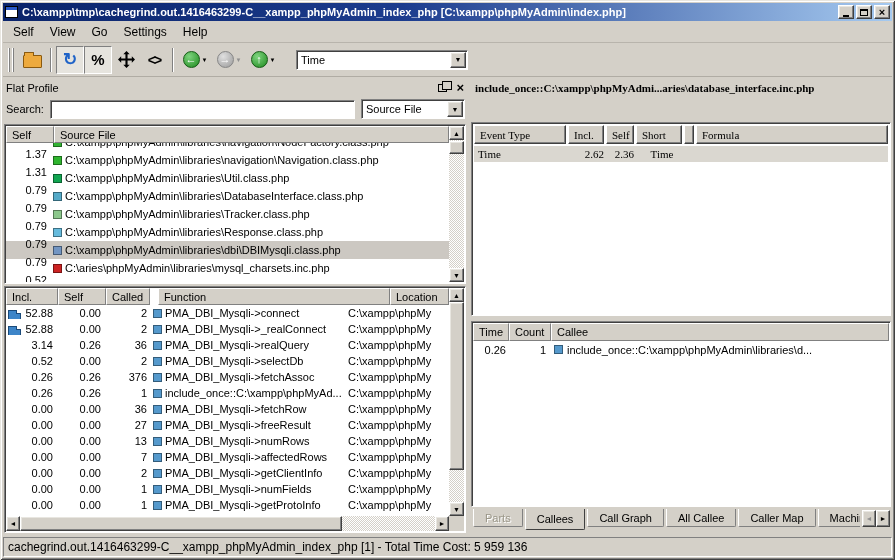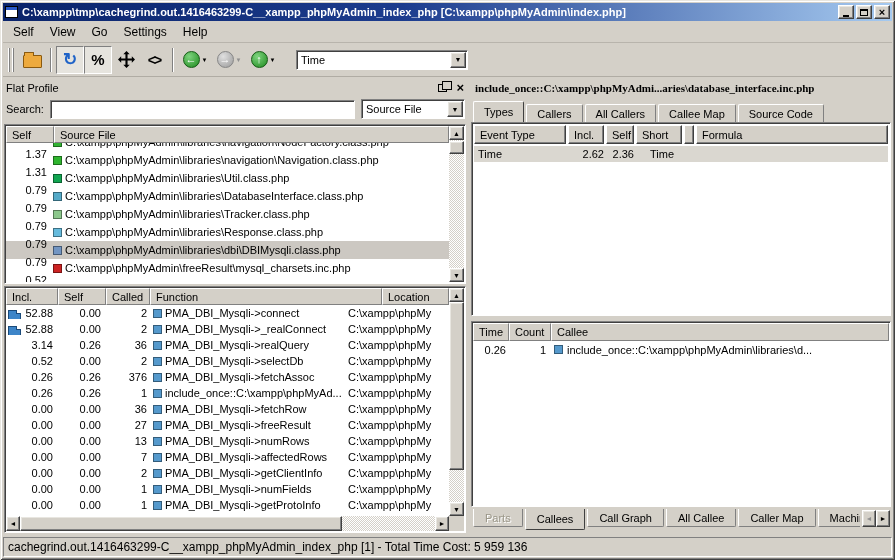--- a/index.html
+++ b/index.html
@@ -95,21 +95,21 @@
   .vscroll { position:absolute; right:1px; top:1px; bottom:1px; width:15px; display:flex; flex-direction:column; }
   .sbtn { height:14px; width:100%; display:flex; align-items:center; justify-content:center; font-size:7px; line-height:7px; flex:none; }
   .strack { flex:1; position:relative; }
   .sthumb { position:absolute; left:0; right:0; background:#d4d0c8; border:1px solid; border-color:#fff #404040 #404040 #fff;
     box-shadow: inset -1px -1px 0 #808080, inset 1px 1px 0 #e8e6e0; }
   .src-thumb { top:1px; height:13px; }
   .fn-thumb { top:0; height:168px; }
 
   .fn-panel { position:absolute; left:1px; right:1px; top:208px; bottom:2px; overflow:hidden; }
   .fn-head { position:absolute; left:1px; top:1px; right:16px; height:17px; display:flex; }
-  .hc-incl{width:52px;} .hc-fself{width:48px;} .hc-called{width:44px;} .hc-fn{width:232px;} .hc-loc{flex:1;}
+  .hc-incl{width:52px;} .hc-fself{width:48px;} .hc-called{width:44px;} .hc-fn{width:232px;margin-left:8px;} .hc-loc{flex:1;}
   .fn-view { position:absolute; left:1px; top:18px; right:16px; bottom:16px; overflow:hidden; background:#fff; }
   .frow { height:16px; display:flex; align-items:center; white-space:nowrap; }
   .fc { display:flex; align-items:center; overflow:hidden; flex:none; }
   .fc-incl { width:52px; justify-content:flex-end; padding-right:5px; position:relative; }
   .bar-ico { position:absolute; left:2px; top:3px; width:13px; height:10px; background:var(--baricon,#3d85c8);
     border:1px solid #1a4a7a; visibility:hidden; }
   .bar-ico::after { content:''; position:absolute; right:-1px; top:-1px; width:4px; height:3px; background:#fff; border-left:1px solid #1a4a7a; border-bottom:1px solid #1a4a7a; }
   .bar-ico.show { visibility:visible; }
   .fc-self { width:48px; justify-content:flex-end; padding-right:5px; }
   .fc-called { width:44px; justify-content:flex-end; padding-right:3px; }
@@ -124,21 +124,21 @@
   .corner { position:absolute; right:1px; bottom:1px; width:15px; height:15px; background:#d4d0c8; }
 
   
   .rpanel { position:absolute; left:467px; right:0; top:0; height:100%; }
   .detail-header { position:absolute; left:5px; top:4px; right:2px; height:15px; font-weight:bold; white-space:nowrap; overflow:hidden;font-family:Liberation Serif, serif; }
   .ttabs { position:absolute; left:3px; top:23px; right:2px; height:21px; display:flex; align-items:flex-end; }
   .ttab { height:18px; background:#d4d0c8; border:1px solid; border-color:#fff #808080 #808080 #fff; border-bottom:none;
     border-radius:2px 2px 0 0; padding:0 10px; display:flex; align-items:center; margin-right:2px; white-space:nowrap; }
   .ttab.active { height:21px; border-color:#fff #404040 #404040 #fff; }
 
-  .event-panel { position:absolute; left:1px; right:1px; top:44px; height:194px; overflow:hidden; }
+  .event-panel { position:absolute; left:1px; right:1px; top:44px; height:194px; overflow:hidden;font-family:Liberation Serif, serif; }
   .ev-head { position:absolute; left:2px; top:2px; right:2px; height:19px; display:flex; gap:2px; }
   .ev-head .hcell { border-color:#fff #404040 #404040 #fff; box-shadow: inset -1px -1px 0 #808080; }
   .hc-etype{width:92px;} .hc-eincl{width:36px;} .hc-eself{width:28px;} .hc-eshort{width:46px;} .hc-egap{width:10px; padding:0;} .hc-eform{flex:1;}
   .ev-row { position:absolute; left:2px; top:23px; right:2px; height:16px; background:#dad7d0; display:flex; align-items:center; }
   .ec { flex:none; overflow:hidden; white-space:nowrap; }
   .ec-type{width:92px; padding-left:4px;} .ec-incl{width:38px; text-align:right;} .ec-self{width:30px; text-align:right;}
   .ec-short{width:56px; text-align:center;} .ec-form{flex:1; padding-left:10px;}
 
   .callee-panel { position:absolute; left:1px; right:1px; top:243px; height:186px; overflow:hidden; }
   .cl-head { position:absolute; left:1px; top:1px; right:1px; height:18px; display:flex; }
@@ -291,21 +291,21 @@
     <span class="sfile">C:\xampp\phpMyAdmin\libraries\Response.class.php</span>
   </div>
               <div class="srow selected">
     <span class="sval">0.79</span>
     <span class="sq" style="background-color: rgb(114, 149, 194);"></span>
     <span class="sfile">C:\xampp\phpMyAdmin\libraries\dbi\DBIMysqli.class.php</span>
   </div>
               <div class="srow">
     <span class="sval">0.52</span>
     <span class="sq" style="background-color: rgb(204, 34, 34);"></span>
-    <span class="sfile">C:\xampp\phpMyAdmin\freeResult\mysql_charsets.inc.php</span>
+    <span class="sfile">C:\aries\phpMyAdmin\libraries\mysql_charsets.inc.php</span>
   </div>
               <div class="srow">
     <span class="sval">0.52</span>
     <span class="sq" style="background-color: rgb(196, 180, 100);"></span>
     <span class="sfile">C:\xampp\phpMyAdmin\libraries\user_preferences.lib.php</span>
   </div>
             </div>
         </div>
         <div class="vscroll checker">
           <div class="sbtn btn3d">
@@ -511,37 +511,20 @@
           <div class="hbtn btn3d">
               <span class="arr">►</span>
             </div>
         </div>
         <div class="corner"></div>
       </div>
     </div>
 
     <div class="rpanel">
       <div class="detail-header">include_once::C:\xampp\phpMyAdmi...aries\database_interface.inc.php</div>
-      <div class="ttabs">
-          <div class="ttab active">
-    <span>Types</span>
-  </div>
-          <div class="ttab">
-    <span>Callers</span>
-  </div>
-          <div class="ttab">
-    <span>All Callers</span>
-  </div>
-          <div class="ttab">
-    <span>Callee Map</span>
-  </div>
-          <div class="ttab">
-    <span>Source Code</span>
-  </div>
-        </div>
 
       <div class="event-panel sunk2">
         <div class="ev-head">
           <div class="hcell hc-etype">Event Type</div>
           <div class="hcell hc-eincl">Incl.</div>
           <div class="hcell hc-eself">Self</div>
           <div class="hcell hc-eshort">Short</div>
           <div class="hcell hc-egap"></div>
           <div class="hcell hc-eform">Formula</div>
         </div>

